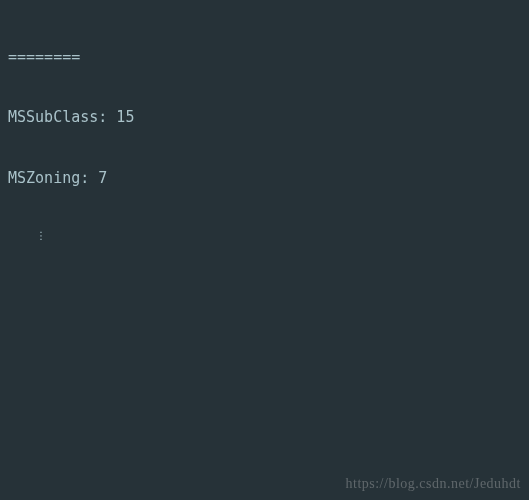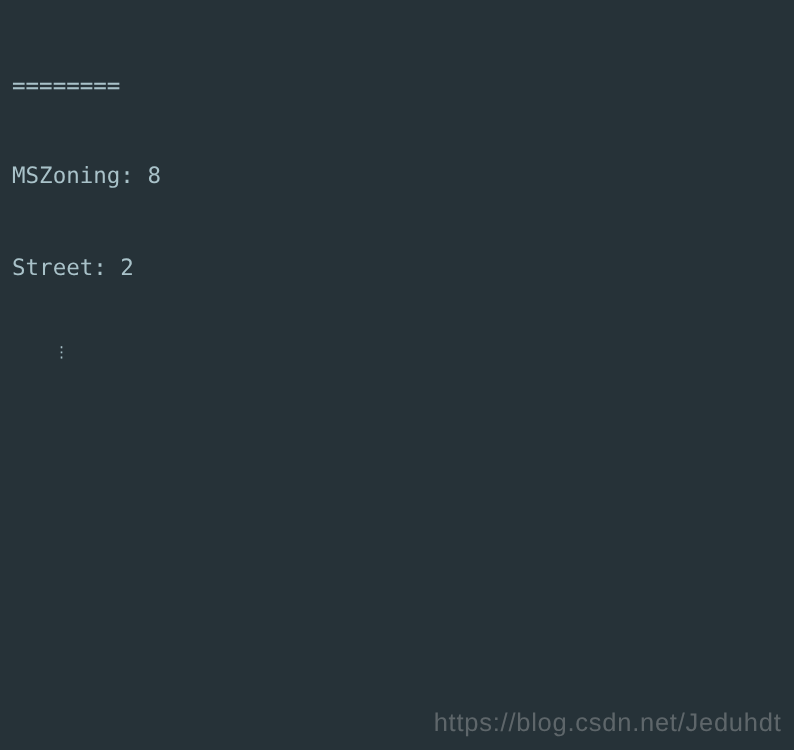--- a/index.html
+++ b/index.html
@@ -25,33 +25,33 @@
   .dots {
     padding-left: 28px;
     font-size: 10px;
     letter-spacing: 2px;
   }
   .watermark {
     position: absolute;
     bottom: 6px;
     right: 8px;
     color: rgba(200,200,200,0.35);
-    font-family: Liberation Sans, sans-serif;
-    font-size: 17px;
+    font-family: Liberation Serif, serif;
+    font-size: 14px;
     letter-spacing: 0.5px;
     pointer-events: none;
   }
 </style>
 </head>
 <body>
 
 <div class="terminal">
   <div class="line">========</div>
-  <div class="line">MSZoning: 8</div>
-  <div class="line">Street: 2</div>
+  <div class="line">MSSubClass: 15</div>
+  <div class="line">MSZoning: 7</div>
   <div class="line dots">⋮</div>
   <div class="line"> </div>
   
   
   
   
   
   
   
   

